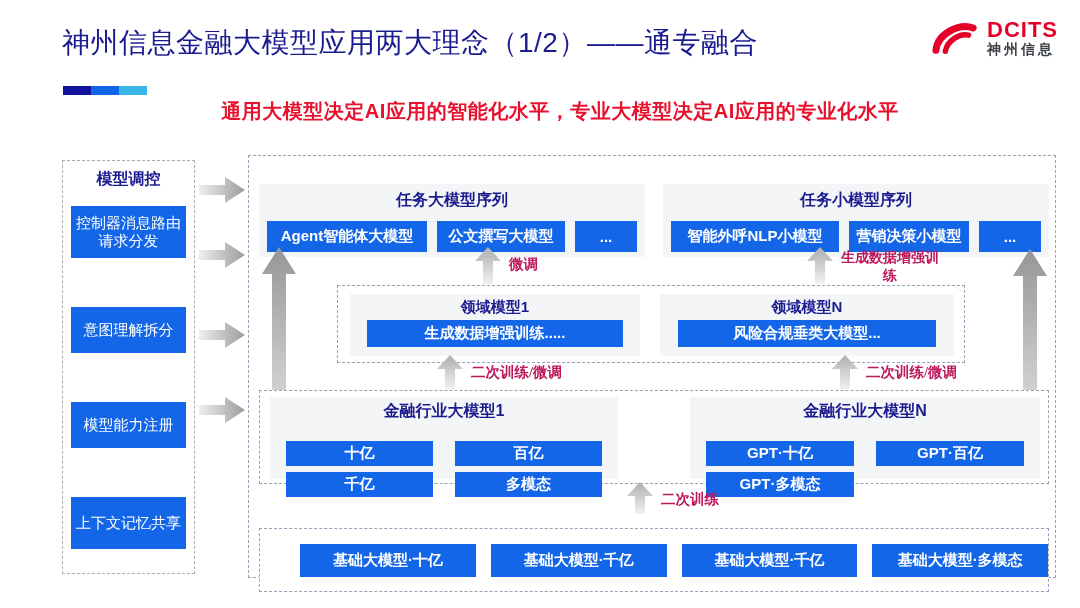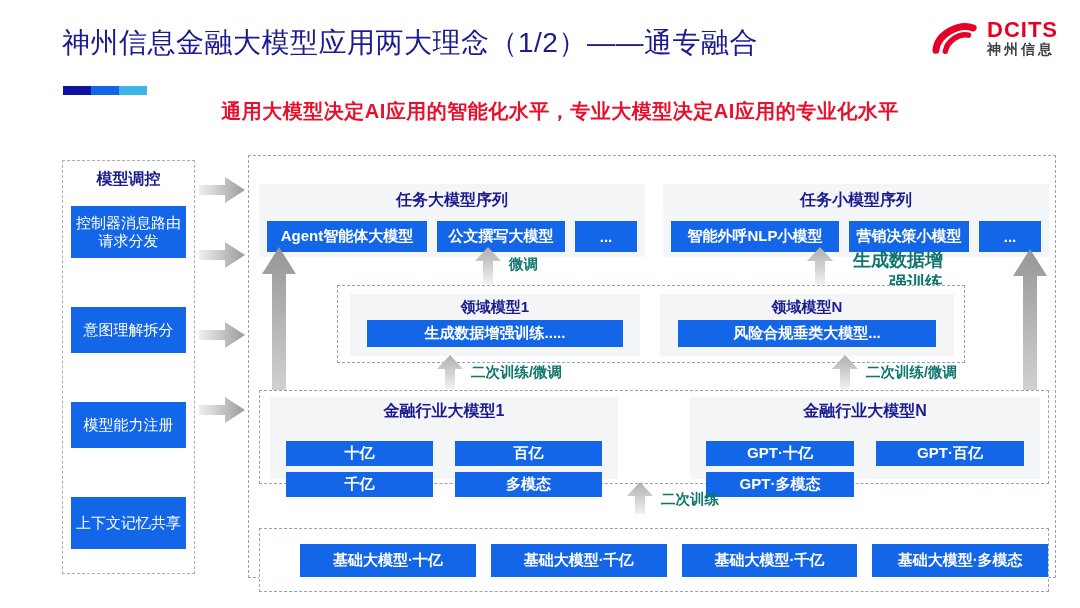--- a/index.html
+++ b/index.html
@@ -48,23 +48,23 @@
     position:absolute;width:26px;height:37px;
     clip-path:polygon(13px 0,26px 14px,18px 14px,18px 37px,8px 37px,8px 14px,0 14px);
     background:linear-gradient(180deg,#aeaeae,#f1f1f1);
   }
   .arrow-up-tall{
     position:absolute;width:34px;
     clip-path:polygon(17px 0,34px 27px,24px 27px,24px 100%,10px 100%,10px 27px,0 27px);
     background:linear-gradient(180deg,#969696,#f6f6f6);
   }
   .arrow-label{
-    position:absolute;color:#0f766e;font-size:14.5px;font-weight:bold;white-space:nowrap;
-  }
-  .arrow-label.wrap{white-space:normal;width:106px;text-align:right;font-size:18px;line-height:1.25;}
+    position:absolute;color:#be185d;font-size:14.5px;font-weight:bold;white-space:nowrap;font-family:Liberation Serif, serif;
+  }
+  .arrow-label.wrap{white-space:normal;width:106px;text-align:center;font-size:14px;line-height:1.25;}
   
   .main-box{
     position:absolute;left:248px;top:155px;width:808px;height:423px;
     border:1.5px dashed #97a1ba;box-sizing:border-box;
   }
   .panel{position:absolute;background:#f4f5f7;}
   .panel-title{text-align:center;font-size:16px;font-weight:bold;color:#1b1b90;padding-top:6px;}
   .chip{
     background:#1366e8;color:#fff;display:flex;align-items:center;justify-content:center;
     font-size:15px;font-weight:600;text-align:center;white-space:nowrap;

